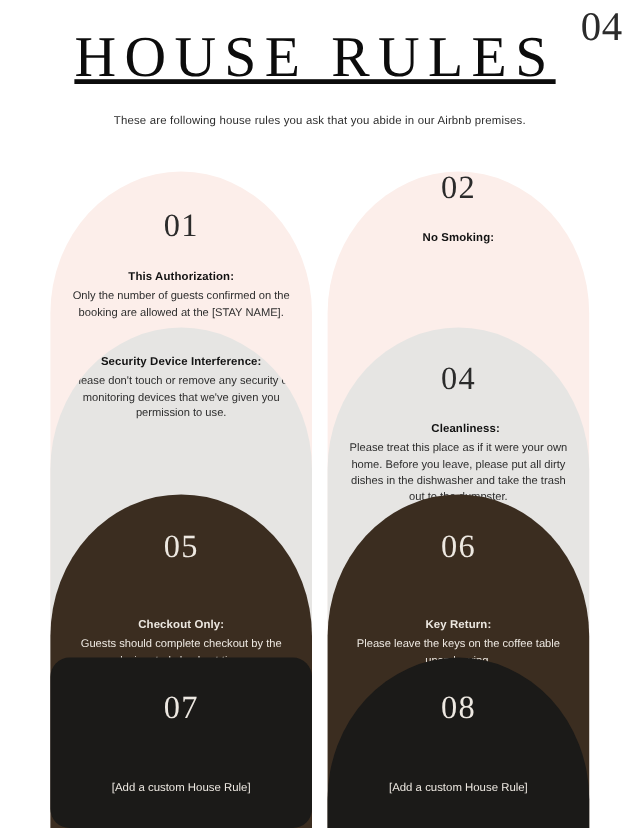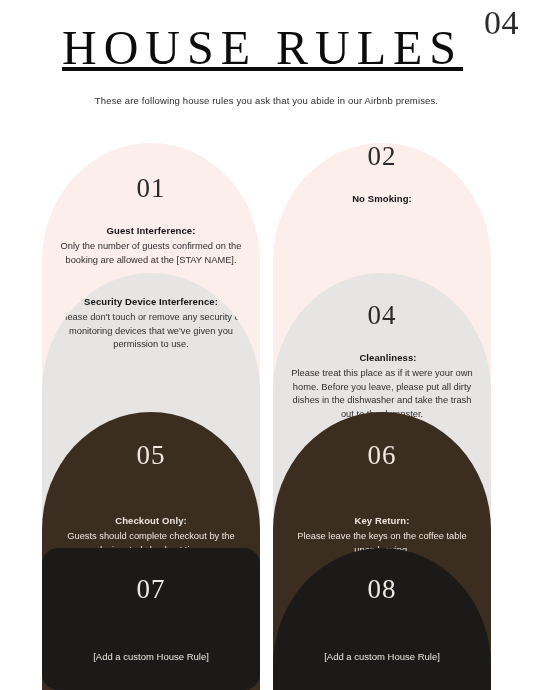--- a/index.html
+++ b/index.html
@@ -151,21 +151,21 @@
   <h1 class="title">HOUSE RULES</h1>
 
   <p class="subtitle">These are following house rules you ask that you abide in our Airbnb premises.</p>
 
   <div class="columns">
 
     <div class="column">
 
       <div class="card card-pink light" style="top:0px; height:547px; z-index:1;">
         <div class="card-num" style="margin-top:32px;">01</div>
-        <div class="card-heading" style="margin-top:22px;">Guest Interference:</div>
+        <div class="card-heading" style="margin-top:22px;">This Authorization:</div>
         <div class="card-body" style="margin-top:3px;">Only the number of guests confirmed on the booking are allowed at the [STAY NAME].</div>
       </div>
 
       <div class="card card-grey light" style="top:130px; height:417px; z-index:2;">
         <div class="card-heading" style="margin-top:22px;">Security Device Interference:</div>
         <div class="card-body" style="margin-top:3px;">Please don't touch or remove any security or monitoring devices that we've given you permission to use.</div>
       </div>
 
       <div class="card card-brown dark" style="top:269px; height:278px; z-index:3;">
         <div class="card-num" style="margin-top:30px;">05</div>

